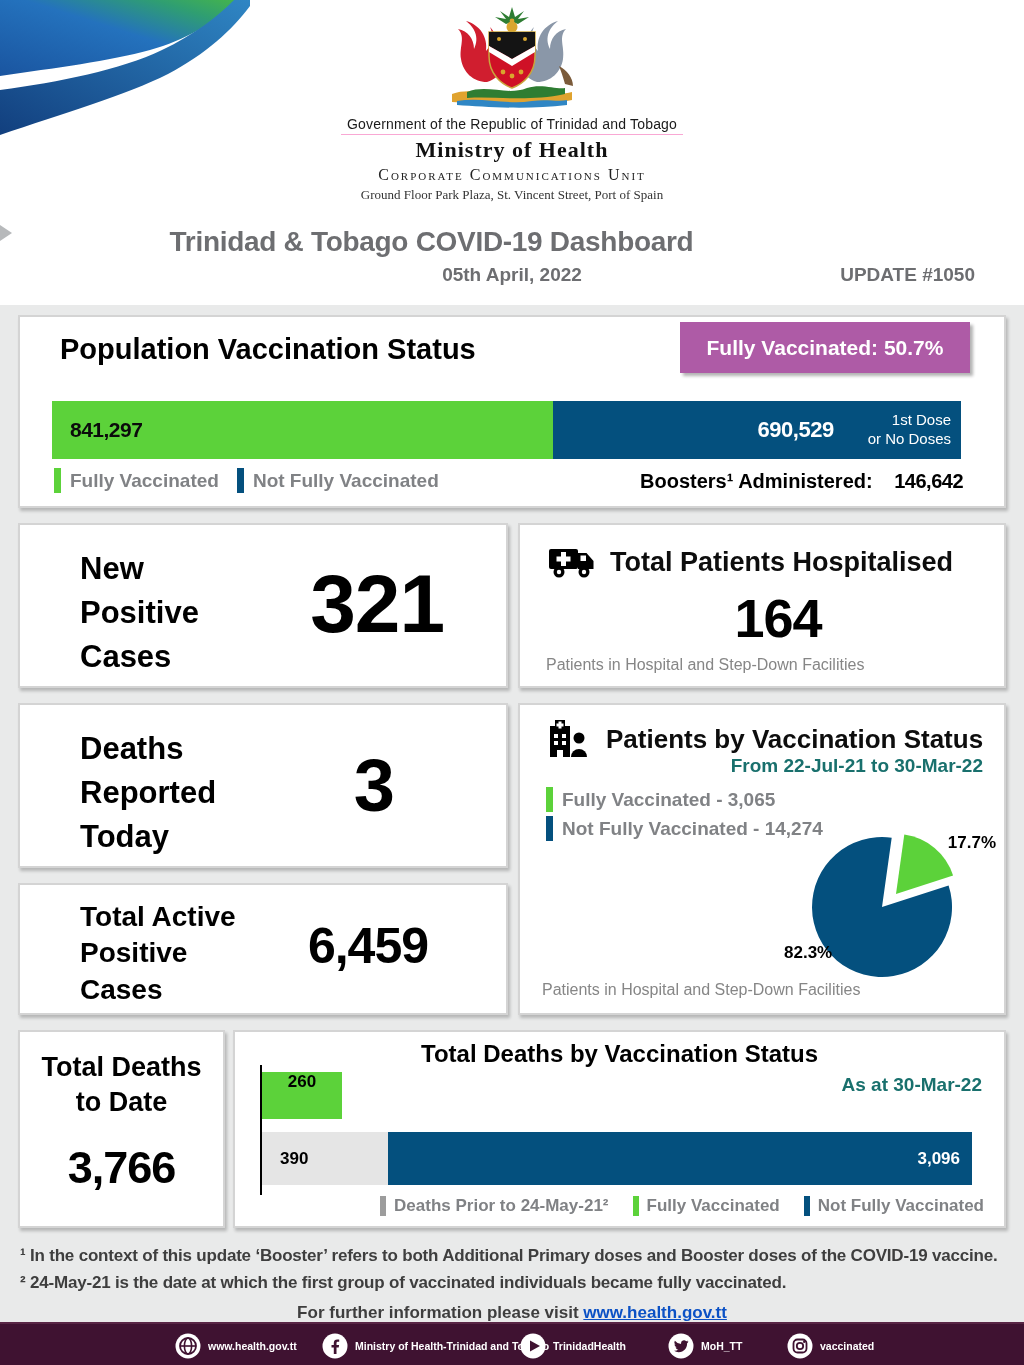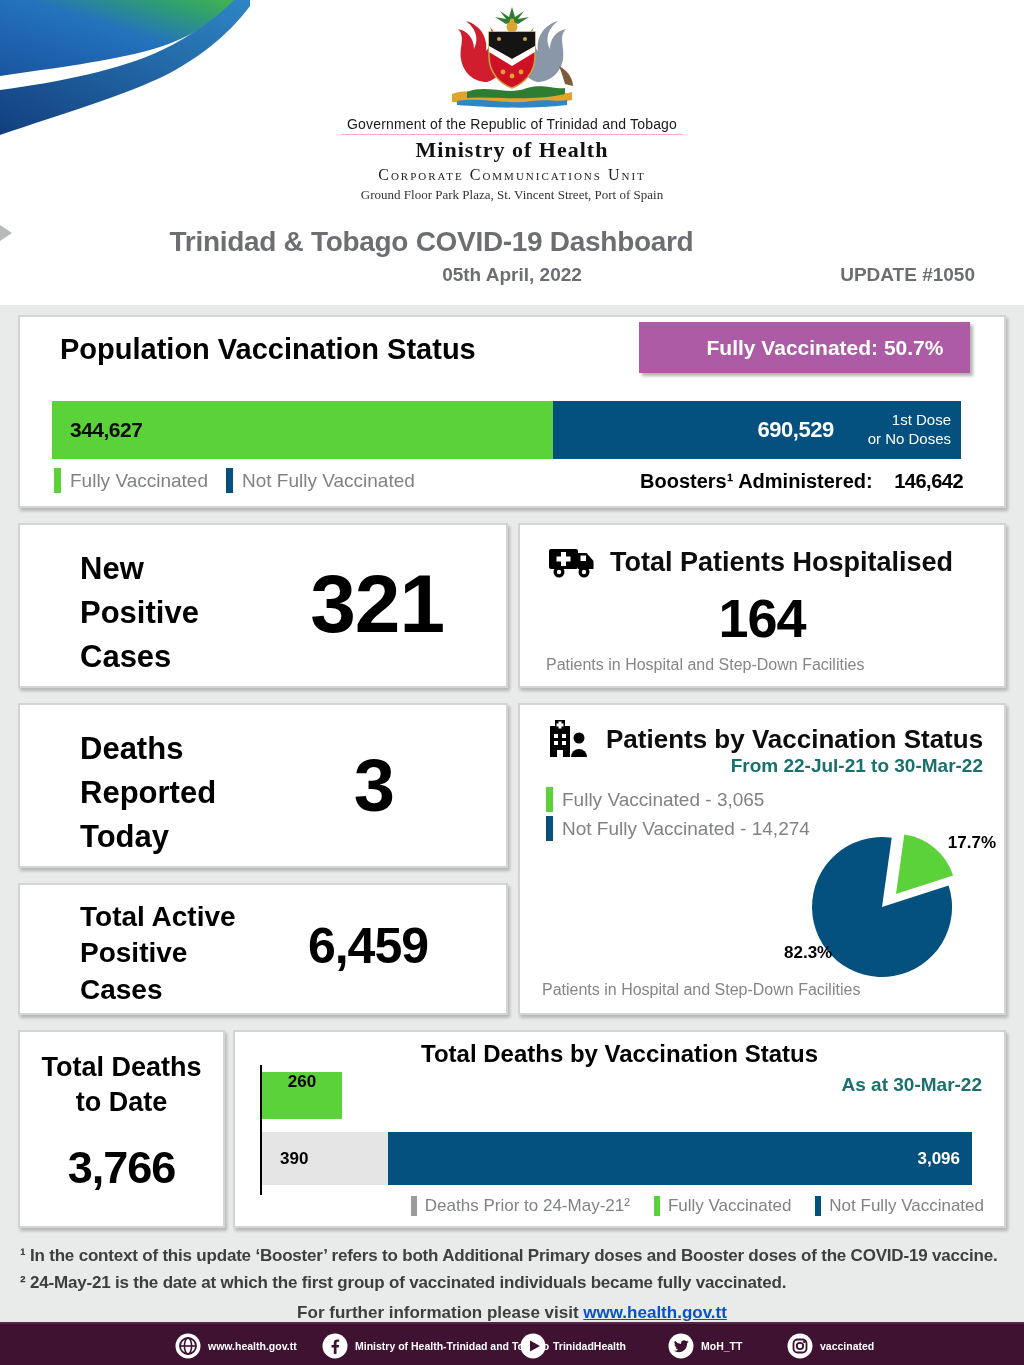--- a/index.html
+++ b/index.html
@@ -16,40 +16,40 @@
   .ccu{font-family:"Liberation Serif",serif;font-variant:small-caps;font-size:16px;letter-spacing:2px;color:#222;margin-top:3px;}
   .addr{font-family:"Liberation Serif",serif;font-size:13px;color:#333;margin-top:3px;}
 
   .main-title{position:absolute;left:0;top:226px;width:863px;text-align:center;font-size:28px;font-weight:bold;color:#6d6e71;letter-spacing:-.3px;}
   .date-line{position:absolute;left:0;top:264px;width:1024px;text-align:center;font-size:19px;font-weight:bold;color:#6d6e71;}
   .update-line{position:absolute;right:49px;top:264px;font-size:19px;font-weight:bold;color:#6d6e71;}
 
   
   .pop-title{position:absolute;left:40px;top:16px;font-size:29px;font-weight:bold;color:#000;}
   .pop-badge{position:absolute;right:34px;top:5px;width:290px;height:51px;background:#ae5ba6;color:#fff;
-             font-size:21px;font-weight:bold;text-align:center;line-height:51px;box-shadow:3px 3px 3px rgba(0,0,0,.3);padding-left:41px;}
+             font-size:21px;font-weight:bold;text-align:center;line-height:51px;box-shadow:3px 3px 3px rgba(0,0,0,.3);}
   .pop-bar{position:absolute;left:32px;right:43px;top:84px;height:58px;display:flex;}
   .seg-green{width:55.1%;background:#5cd23a;display:flex;align-items:center;}
   .seg-green span{font-size:21px;font-weight:bold;color:#0b0b0b;margin-left:18px;letter-spacing:-.5px;}
   .seg-blue{flex:1;background:#04507e;display:flex;align-items:center;justify-content:flex-end;}
   .seg-blue .num{font-size:22px;font-weight:bold;color:#fff;letter-spacing:-.5px;margin-right:34px;}
   .seg-blue .note{font-size:15px;color:#fff;text-align:right;line-height:1.25;margin-right:10px;}
   .pop-legend{position:absolute;left:34px;top:151px;display:flex;align-items:center;}
   .lg-marker{display:inline-block;width:7px;height:25px;margin-right:9px;}
-  .lg-label{font-size:19px;font-weight:normal;color:#808285;margin-right:18px;}
+  .lg-label{font-size:19px;font-weight:bold;color:#808285;margin-right:18px;}
   .boosters{position:absolute;right:41px;top:153px;font-size:20px;font-weight:bold;color:#000;}
   .boosters .bval{margin-left:16px;letter-spacing:-.5px;}
 
   
   .stat-label{position:absolute;left:60px;top:22px;font-size:31px;font-weight:bold;line-height:1.42;color:#000;}
   .stat-value{position:absolute;font-weight:bold;color:#000;letter-spacing:-1px;}
 
   .hosp-title-row{position:absolute;left:28px;top:18px;display:flex;align-items:center;}
   .hosp-title{font-size:27px;font-weight:bold;color:#0d0d0d;margin-left:14px;}
-  .hosp-value{position:absolute;left:0;top:62px;width:100%;text-align:center;font-size:54px;font-weight:bold;letter-spacing:-1px;}
+  .hosp-value{position:absolute;left:16px;top:62px;width:100%;text-align:center;font-size:54px;font-weight:bold;letter-spacing:-1px;}
   .card-note{position:absolute;left:26px;bottom:12px;font-size:16px;color:#868686;}
 
   
   .pv-title-row{position:absolute;left:26px;top:14px;display:flex;align-items:center;}
   .pv-title{font-size:26px;font-weight:bold;color:#0d0d0d;margin-left:16px;}
   .teal{color:#19706d;font-weight:bold;}
   .pv-period{position:absolute;right:21px;top:50px;font-size:19px;}
   .pv-legend{position:absolute;left:26px;top:82px;}
   .pv-legend .row{display:flex;align-items:center;margin-bottom:4px;}
   .pv-legend .lg-label{margin-right:0;}
@@ -138,21 +138,21 @@
   <div class="date-line">05th April, 2022</div>
   <div class="update-line">UPDATE #1050</div>
 
   <div class="graybg"></div>
 
   <div class="card" style="left:18px;top:315px;width:988px;height:193px">
     <div class="pop-title">Population Vaccination Status</div>
     <div class="pop-badge">Fully Vaccinated: 50.7%</div>
     <div class="pop-bar">
       <div class="seg-green">
-        <span>344,627</span>
+        <span>841,297</span>
       </div>
       <div class="seg-blue">
         <span class="num">690,529</span>
         <span class="note">
           <span>1st Dose</span><br>
           <span>or No Doses</span>
         </span>
       </div>
     </div>
     <div class="pop-legend">

